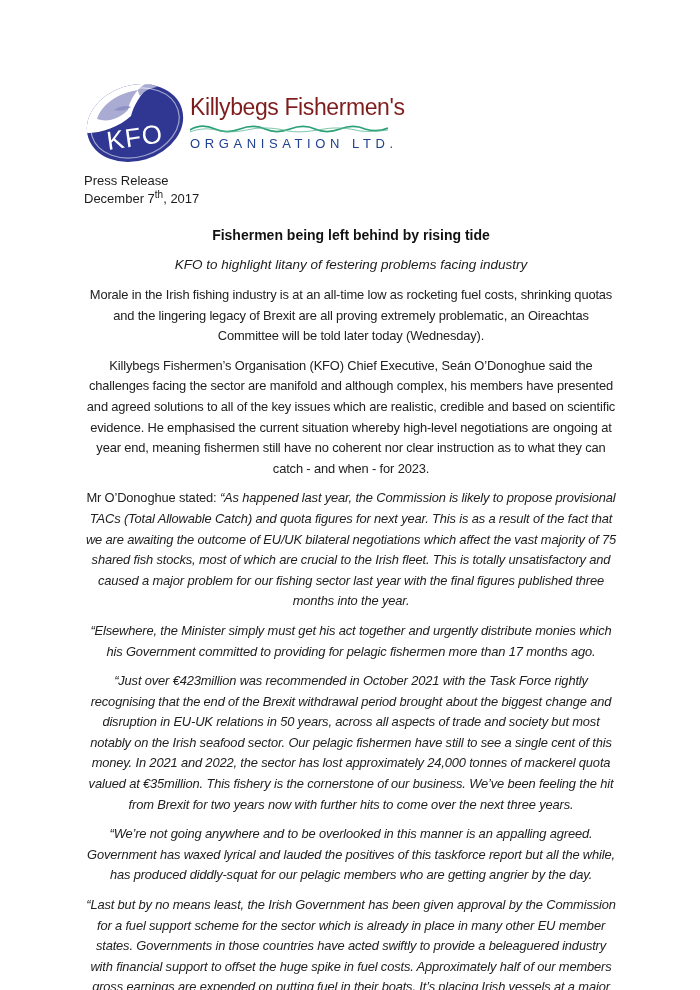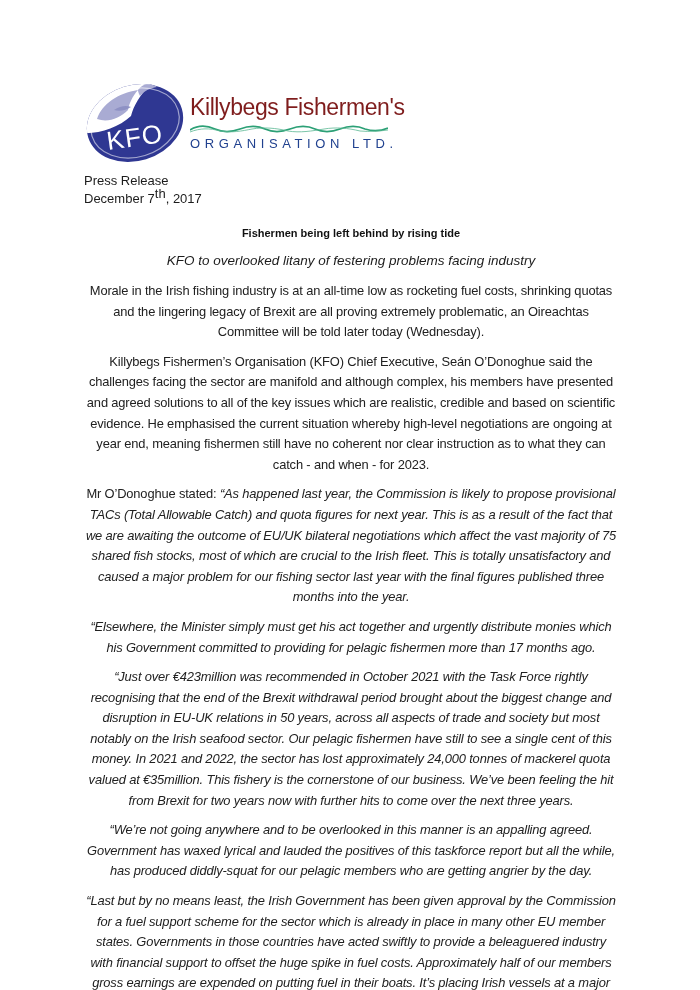--- a/index.html
+++ b/index.html
@@ -33,24 +33,24 @@
   }
 
   
   .content {
     position: absolute;
     left: 84px;
     top: 172px;
     width: 534px;
   }
   .meta { font-size: 13px; line-height: 17.5px; color: #1c1c1c; }
-  .meta sup { font-size: 13px; line-height: 0; text-align: center; }
+  .meta sup { font-size: 10px; line-height: 0; text-align: center; }
 
   h1.headline {
-    font-size: 11px;
+    font-size: 14px;
     font-weight: bold;
     text-align: center;
     color: #111;
     margin: 20px 0 0 0;
   }
   h2.subheadline {
     font-size: 13.5px;
     font-weight: normal;
     font-style: italic;
     text-align: center;
@@ -104,21 +104,21 @@
     </div>
   </header>
 
   <main class="content">
     <div class="meta">
       <div>Press Release</div>
       <div><span>December 7</span><sup>th</sup><span>, 2017</span></div>
     </div>
 
     <h1 class="headline">Fishermen being left behind by rising tide</h1>
-    <h2 class="subheadline">KFO to overlooked litany of festering problems facing industry</h2>
+    <h2 class="subheadline">KFO to highlight litany of festering problems facing industry</h2>
 
     <div class="body-text">
       <p>Morale in the Irish fishing industry is at an all-time low as rocketing fuel costs, shrinking quotas and the lingering legacy of Brexit are all proving extremely problematic, an Oireachtas Committee will be told later today (Wednesday).</p>
       <p>Killybegs Fishermen’s Organisation (KFO) Chief Executive, Seán O’Donoghue said the challenges facing the sector are manifold and although complex, his members have presented and agreed solutions to all of the key issues which are realistic, credible and based on scientific evidence. He emphasised the current situation whereby high-level negotiations are ongoing at year end, meaning fishermen still have no coherent nor clear instruction as to what they can catch - and when - for 2023.</p>
       <p><span>Mr O’Donoghue stated: </span><span class="quote">“As happened last year, the Commission is likely to propose provisional TACs (Total Allowable Catch) and quota figures for next year. This is as a result of the fact that we are awaiting the outcome of EU/UK bilateral negotiations which affect the vast majority of 75 shared fish stocks, most of which are crucial to the Irish fleet. This is totally unsatisfactory and caused a major problem for our fishing sector last year with the final figures published three months into the year.</span></p>
       <p class="quote">“Elsewhere, the Minister simply must get his act together and urgently distribute monies which his Government committed to providing for pelagic fishermen more than 17 months ago.</p>
       <p class="quote">“Just over €423million was recommended in October 2021 with the Task Force rightly recognising that the end of the Brexit withdrawal period brought about the biggest change and disruption in EU-UK relations in 50 years, across all aspects of trade and society but most notably on the Irish seafood sector. Our pelagic fishermen have still to see a single cent of this money. In 2021 and 2022, the sector has lost approximately 24,000 tonnes of mackerel quota valued at €35million. This fishery is the cornerstone of our business. We’ve been feeling the hit from Brexit for two years now with further hits to come over the next three years.</p>
       <p class="quote">“We’re not going anywhere and to be overlooked in this manner is an appalling agreed. Government has waxed lyrical and lauded the positives of this taskforce report but all the while, has produced diddly-squat for our pelagic members who are getting angrier by the day.</p>
       <p><span class="quote">“Last but by no means least, the Irish Government has been given approval by the Commission for a fuel support scheme for the sector which is already in place in many other EU member states. Governments in those countries have acted swiftly to provide a beleaguered industry with financial support to offset the huge spike in fuel costs. Approximately half of our members gross earnings are expended on putting fuel in their boats. It’s placing Irish vessels at a major disadvantage compared to our EU counterparts which have had the scheme implemented in their respective countries,” </span></p>
     </div>

